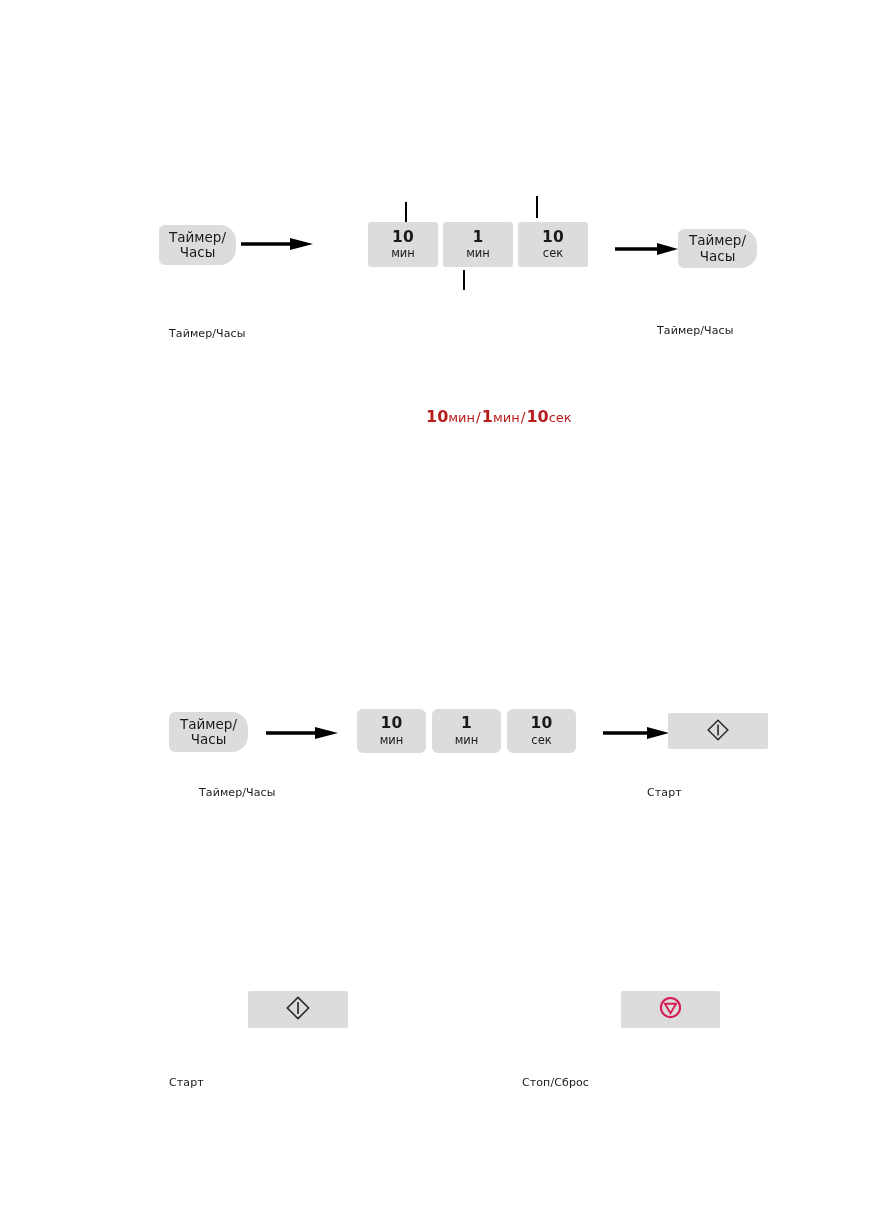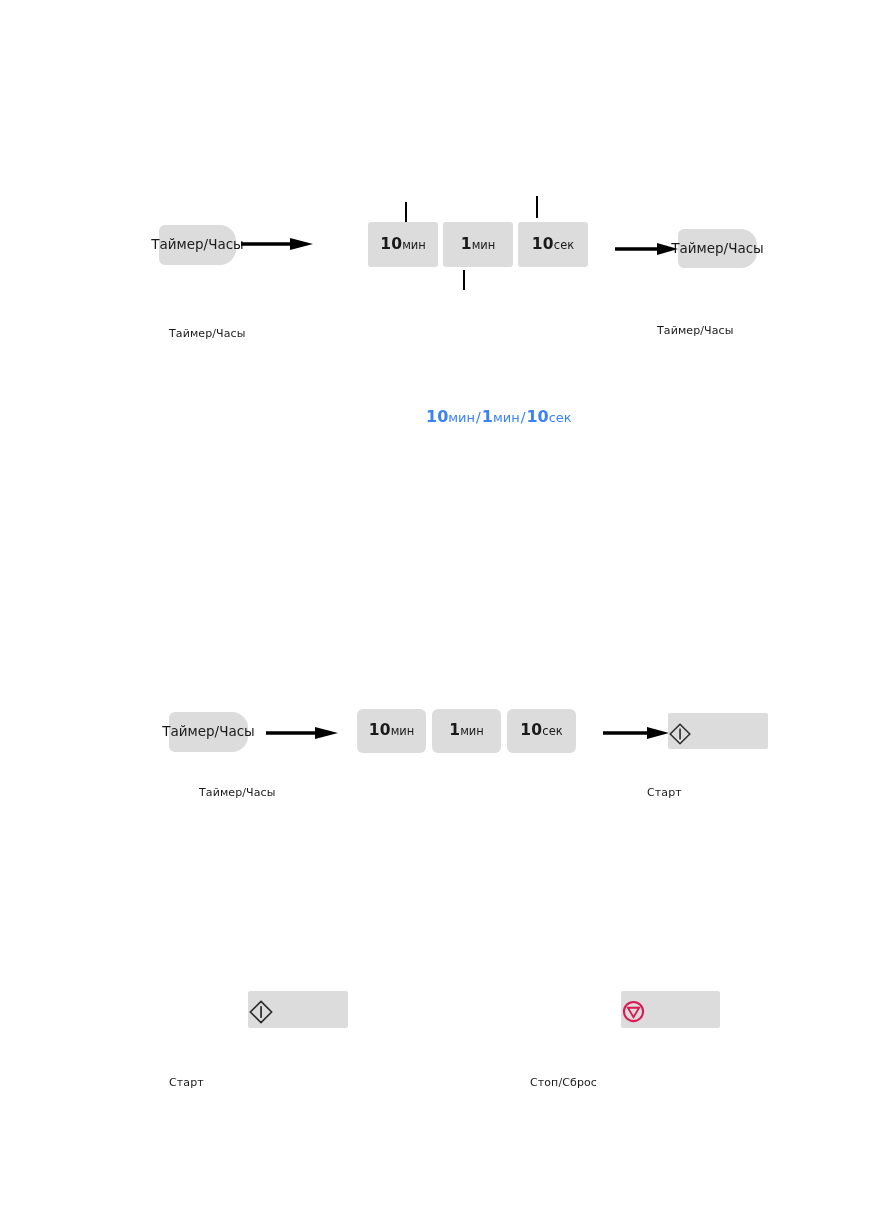--- a/index.html
+++ b/index.html
@@ -15,20 +15,21 @@
     color: #1a1a1a;
     overflow: hidden;
   }
 
   .abs { position: absolute; }
 
   
   .key {
     background: #dcdcdc;
     display: flex;
+    flex-direction: column;
     align-items: center;
     justify-content: center;
     line-height: 1.12;
     color: #1a1a1a;
     box-sizing: border-box;
   }
 
   
   .key-pill {
     border-radius: 6px 16px 16px 6px;
@@ -75,21 +76,21 @@
     font-size: 11px;
     color: #1a1a1a;
     white-space: nowrap;
     letter-spacing: .1px;
   }
 
   
   .legend {
     font-size: 15px;
     white-space: nowrap;
-    color: #3b82f6;
+    color: #b91c1c;
   }
   .legend b { font-weight: 700; font-size: 16px; }
   .legend .u { font-weight: 400; font-size: 13px; }
   .legend .sl { font-weight: 400; font-size: 14px; padding: 0 1px; }
 </style>
 </head>
 <body>
 
 <div class="abs key key-pill" style="left:159px; top:225px; width:77px; height:40px;">
   <span class="l1">Таймер/</span>
@@ -179,13 +180,13 @@
 </div>
 
 <div class="abs key key-wide" style="left:621px; top:991px; width:99px; height:37px;">
   <svg width="25" height="25" viewBox="0 0 24 24" style="margin-top:-2px;">
     <circle cx="12" cy="12" r="9.2" fill="none" stroke="#d81b52" stroke-width="2"></circle>
     <path d="M6.6 8.4 L17.4 8.4 L12 17.4 Z" fill="none" stroke="#d81b52" stroke-width="1.8" stroke-linejoin="miter"></path>
   </svg>
 </div>
 
 <div class="abs caption" style="left:169px; top:1076px;">Старт</div>
-<div class="abs caption" style="left:522px; top:1076px;margin-left:8px;">Стоп/Сброс</div>
+<div class="abs caption" style="left:522px; top:1076px;">Стоп/Сброс</div>
 
 </body></html>

